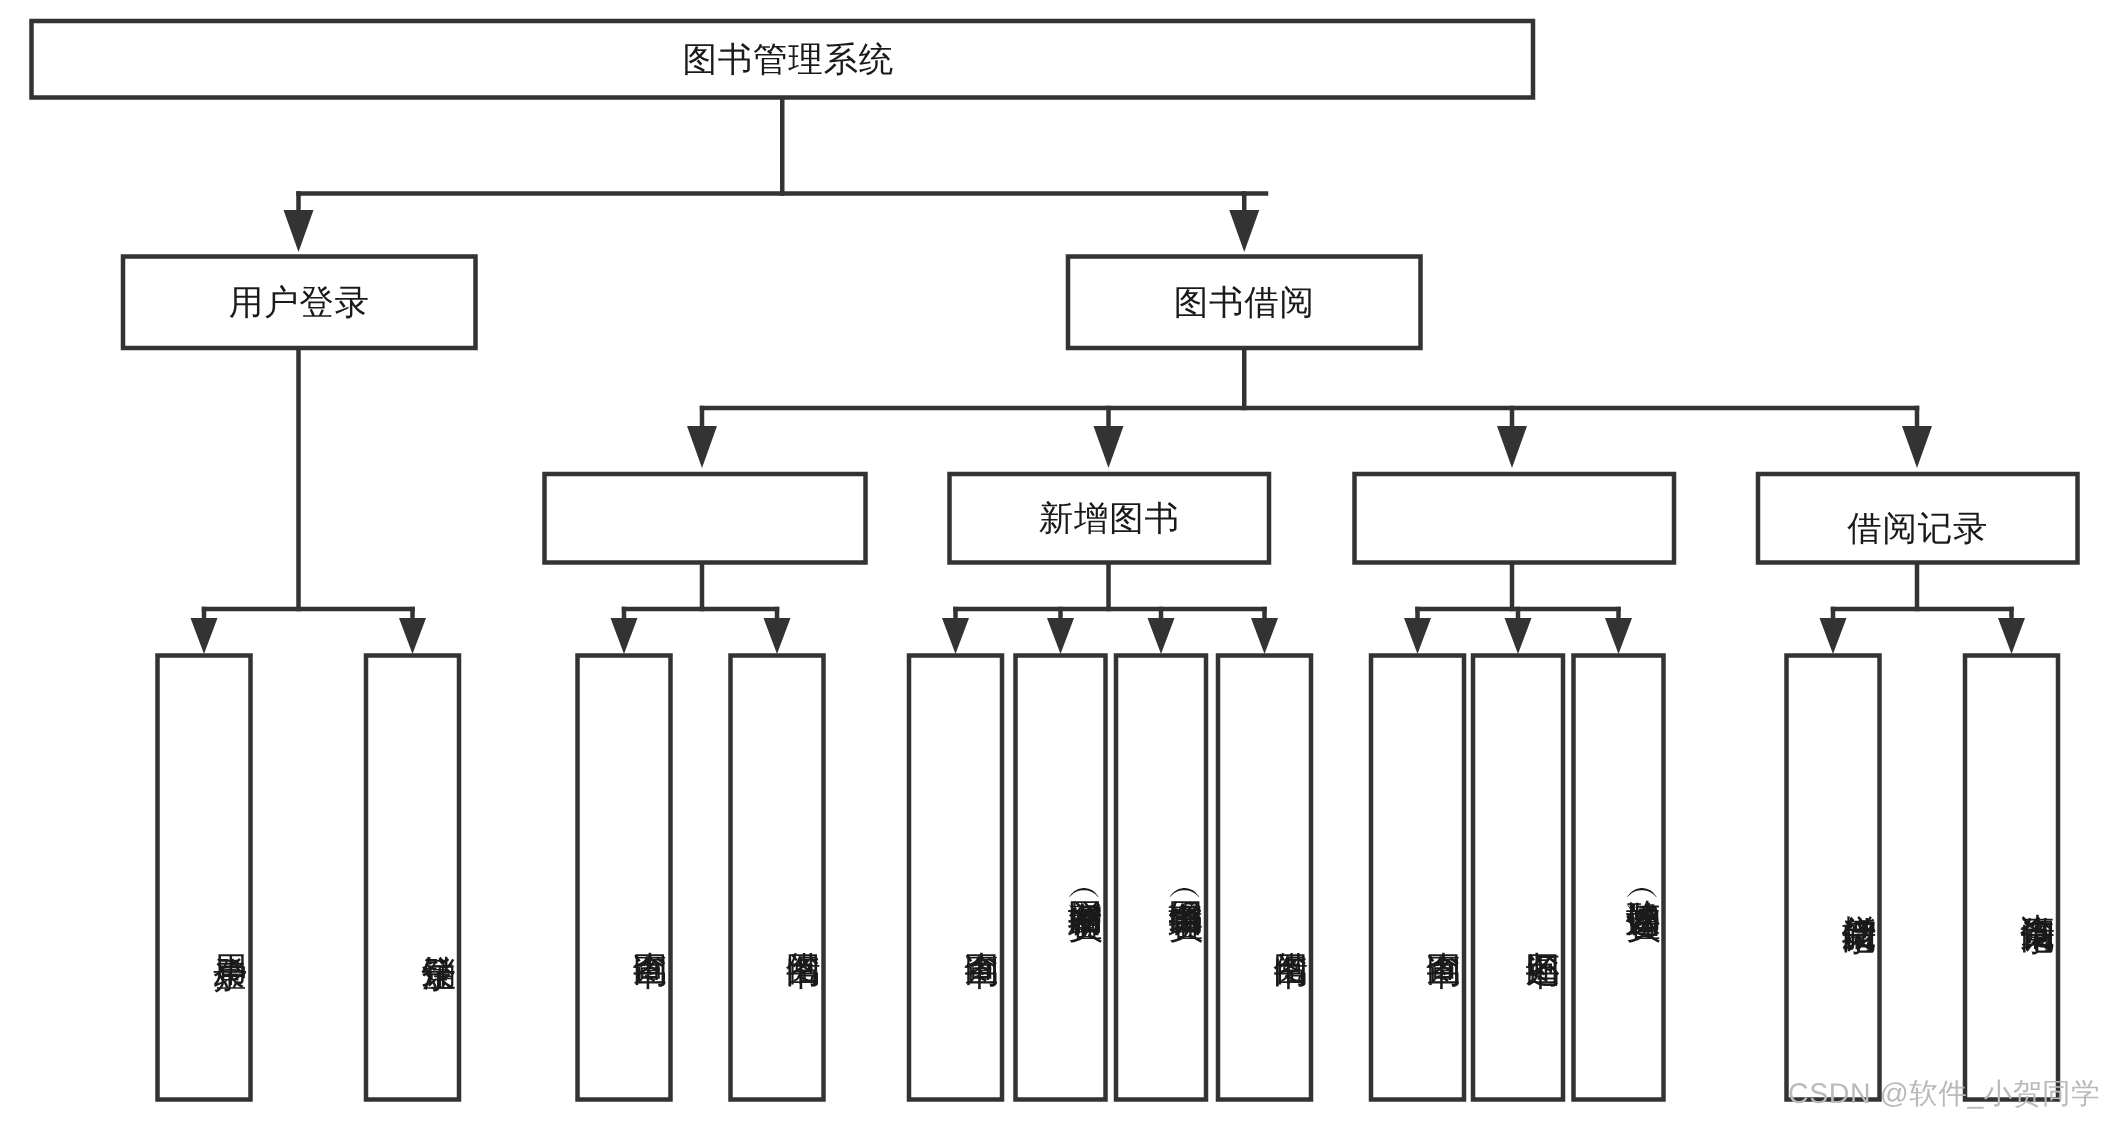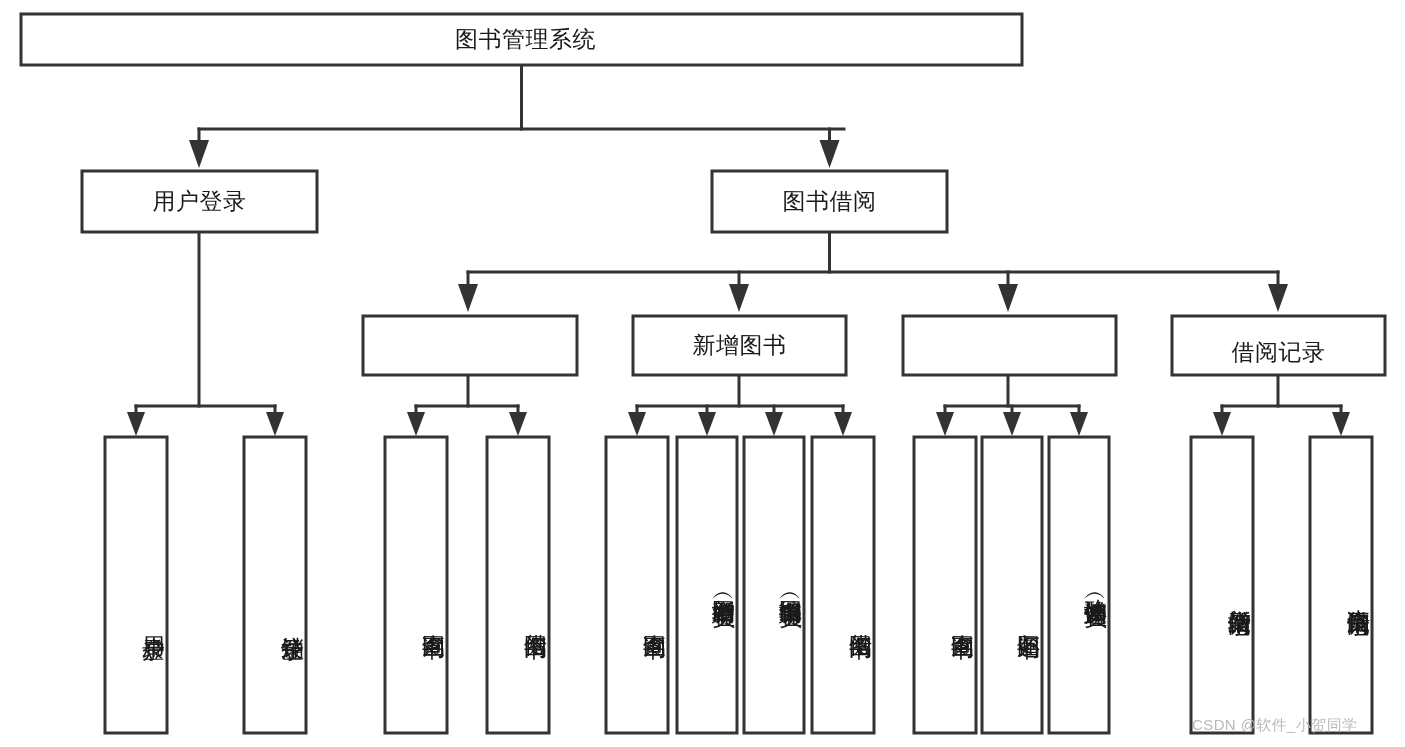--- a/index.html
+++ b/index.html
@@ -63,21 +63,21 @@
     line-height: 1.14;
     writing-mode: vertical-rl;
     text-orientation: upright;
     letter-spacing: 1px;
     pointer-events: none;
   }
   .watermark {
     position: absolute;
     left: 1192px;
     top: 716px;
-    font-size: 15px;
+    font-size: 19px;
     color: #b9b9b9;
     white-space: nowrap;
     letter-spacing: 0.4px;
   }
 </style>
 </head>
 <body>
 
 <div id="diagram-root">
 

